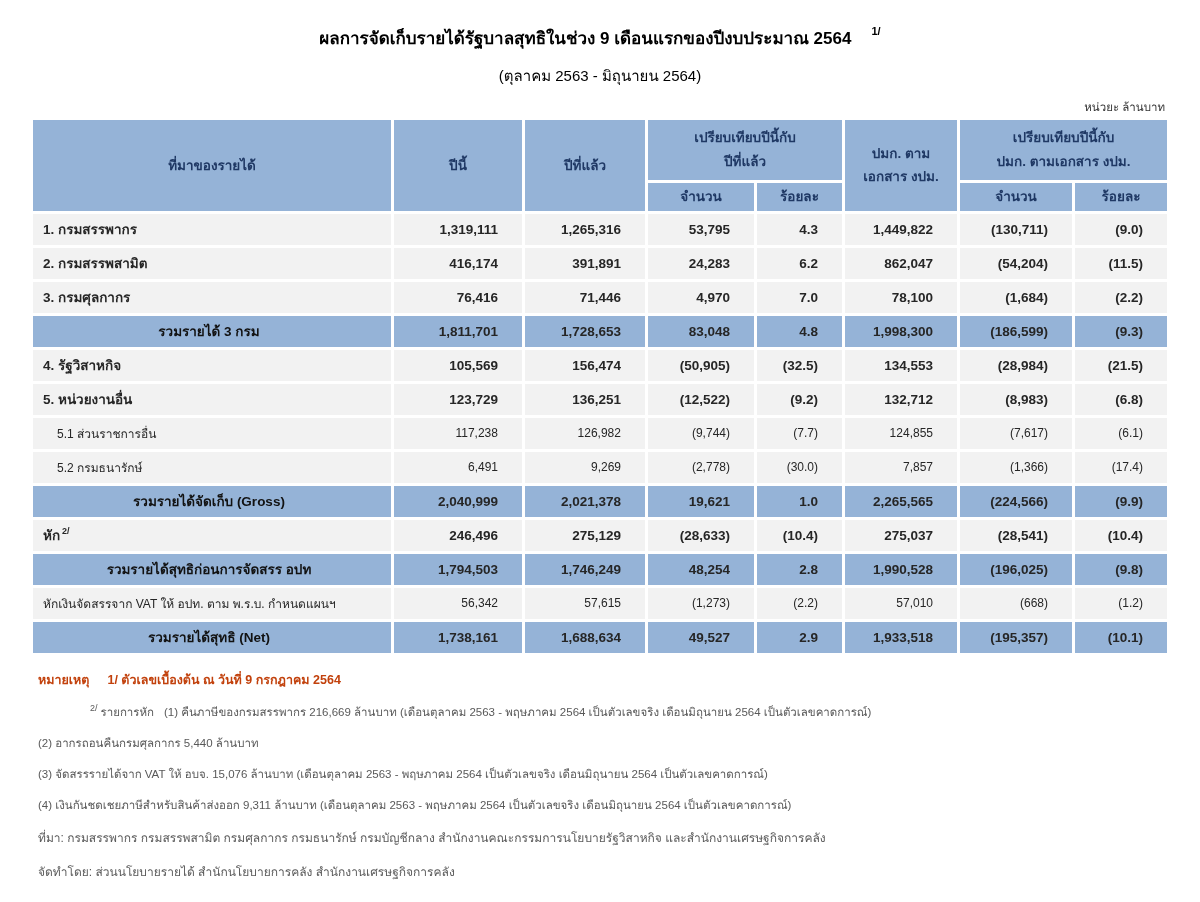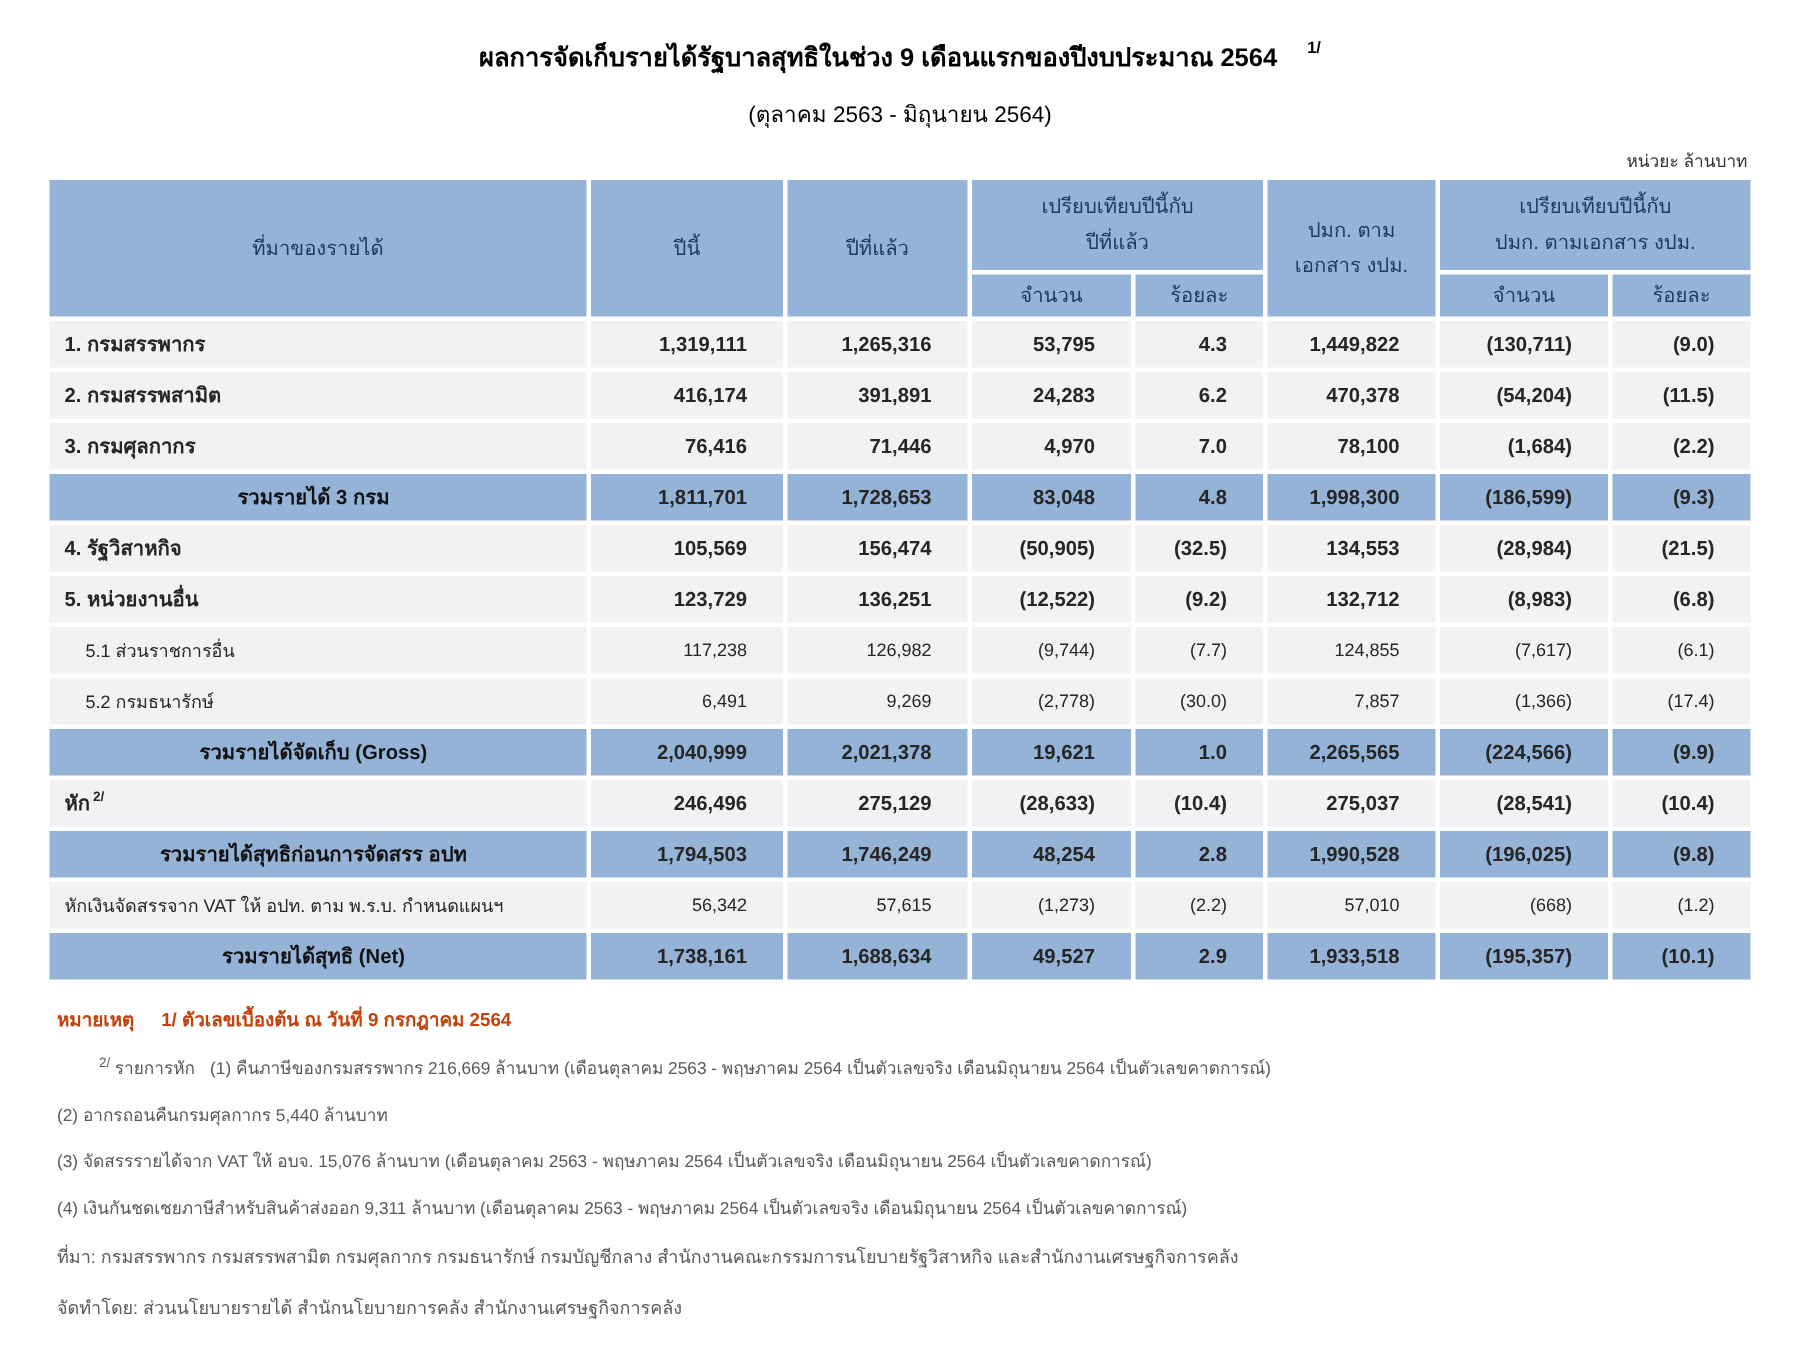--- a/index.html
+++ b/index.html
@@ -33,21 +33,21 @@
   .unit-row{width:1130px;margin:10px auto 0;text-align:right;font-size:11.5px;color:#333;}
 
   
   table.rev{
     width:1130px;margin:1px auto 0;
     border-collapse:separate;border-spacing:3px;
     table-layout:fixed;
   }
   th{
     background:var(--blue);color:var(--head-text);
-    font-size:13.5px;font-weight:normal;text-align:center;vertical-align:middle;
+    font-size:13.5px;font-weight:bold;text-align:center;vertical-align:middle;
     padding:2px 4px;white-space:pre-line;line-height:1.75;
   }
   tr.h1 th{height:60px;}
   tr.h2 th{height:20px;}
   td{
     background:var(--gray);
     font-size:13.5px;height:31px;vertical-align:middle;
     padding:1px 6px;
   }
   td.label-cell{text-align:left;padding-left:10px;font-weight:bold;}
@@ -58,21 +58,21 @@
   tr.row-total td.label-cell{text-align:center;padding-left:0;color:#121212;}
 
   tr.row-sub td{font-weight:normal;font-size:12px;}
   tr.row-sub td.label-cell{padding-left:24px;}
   tr.row-small td{font-weight:normal;font-size:12px;}
 
   
   .footnotes{margin:14px 35px 0 38px;}
   .fn-note1{font-size:12.5px;font-weight:bold;color:#c2410c;}
   .fn-note1 .fn-gap{display:inline-block;width:18px;}
-  .fn-deduction{margin-top:13px;margin-left:28px;font-size:11.5px;color:var(--fn-text);}
+  .fn-deduction{margin-top:13px;margin-left:52px;font-size:11.5px;color:var(--fn-text);}
   .fn-deduction sup{font-size:9px;margin-right:3px;}
   .fn-deduction .fn-dlabel{margin-right:10px;}
   .fn-item{margin-top:13px;font-size:11.5px;color:var(--fn-text);}
   .fn-source{margin-top:14px;font-size:12px;color:var(--fn-text);}
   .fn-prepared{margin-top:15px;font-size:12px;color:var(--fn-text);}
 </style>
 </head>
 <body>
 
 <div class="page">
@@ -124,21 +124,21 @@
           <td class="num-cell">1,449,822</td>
           <td class="num-cell">(130,711)</td>
           <td class="num-cell">(9.0)</td>
         </tr>
         <tr class="row-main">
           <td class="label-cell">2. กรมสรรพสามิต</td>
           <td class="num-cell">416,174</td>
           <td class="num-cell">391,891</td>
           <td class="num-cell">24,283</td>
           <td class="num-cell">6.2</td>
-          <td class="num-cell">470,378</td>
+          <td class="num-cell">862,047</td>
           <td class="num-cell">(54,204)</td>
           <td class="num-cell">(11.5)</td>
         </tr>
         <tr class="row-main">
           <td class="label-cell">3. กรมศุลกากร</td>
           <td class="num-cell">76,416</td>
           <td class="num-cell">71,446</td>
           <td class="num-cell">4,970</td>
           <td class="num-cell">7.0</td>
           <td class="num-cell">78,100</td>

